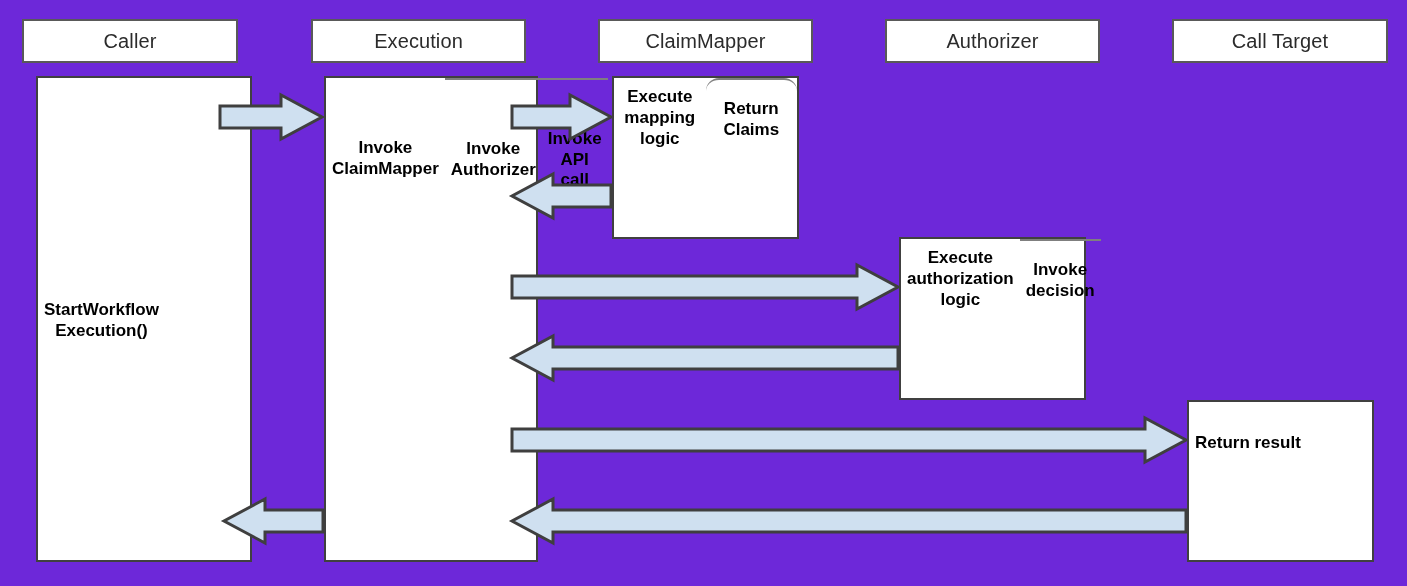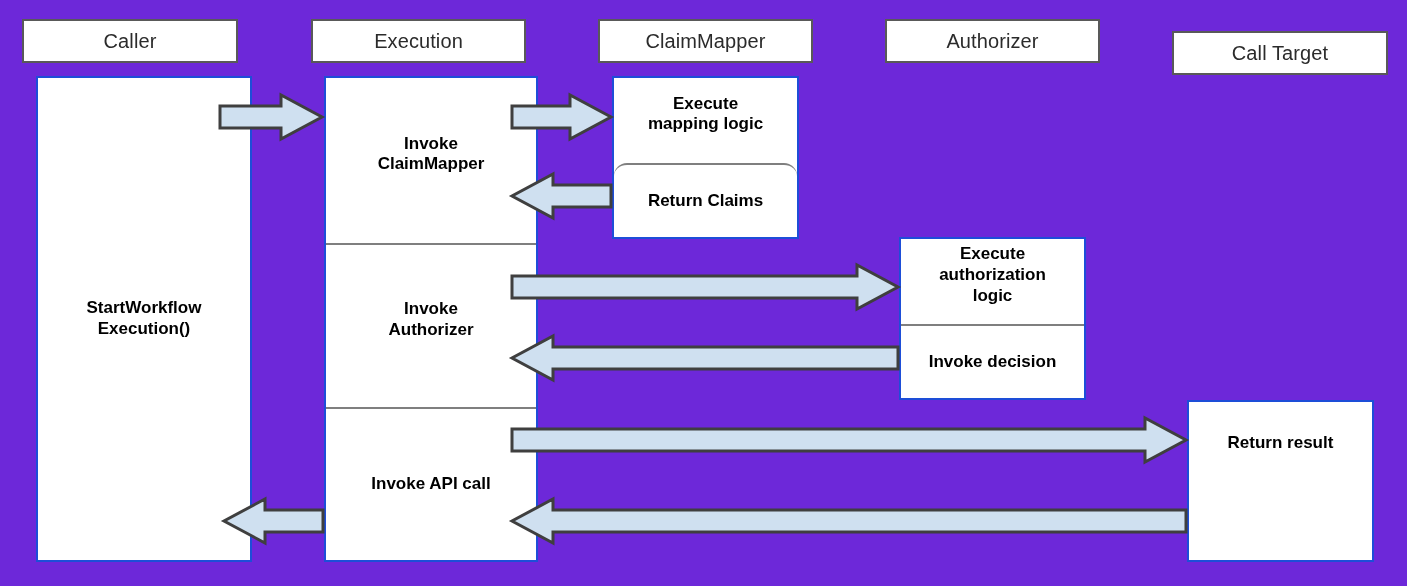--- a/index.html
+++ b/index.html
@@ -28,25 +28,24 @@
     color: #2b2b2b;
     font-size: 20px;
     font-weight: 400;
     letter-spacing: 0.1px;
   }
 
   
   .activation {
     position: absolute;
     background: #ffffff;
-    border: 2px solid #1d4ed8;
+    border: 2px solid #404040;
     box-sizing: border-box;
     display: flex;
-    flex-direction: column;
-    gap: 12px;
+    flex-direction: row;
   }
   .seg {
     position: relative;
     box-sizing: border-box;
     display: flex;
     align-items: center;
     justify-content: center;
     text-align: center;
     color: #000000;
     font-size: 17px;
@@ -88,21 +87,21 @@
   </div>
 
   <div class="lifeline-head" style="left:598px; top:19px; width:215px; height:44px;">
     <span>ClaimMapper</span>
   </div>
 
   <div class="lifeline-head" style="left:885px; top:19px; width:215px; height:44px;">
     <span>Authorizer</span>
   </div>
 
-  <div class="lifeline-head" style="left:1172px; top:19px; width:216px; height:44px;margin-top:12px;">
+  <div class="lifeline-head" style="left:1172px; top:19px; width:216px; height:44px;">
     <span>Call Target</span>
   </div>
 
   <div class="activation" style="left:36px; top:76px; width:216px; height:486px;">
     <div class="seg" style="height:486px;">
       <span>StartWorkflow<br>Execution()</span>
     </div>
   </div>
 
   <div class="activation" style="left:324px; top:76px; width:214px; height:486px;">

